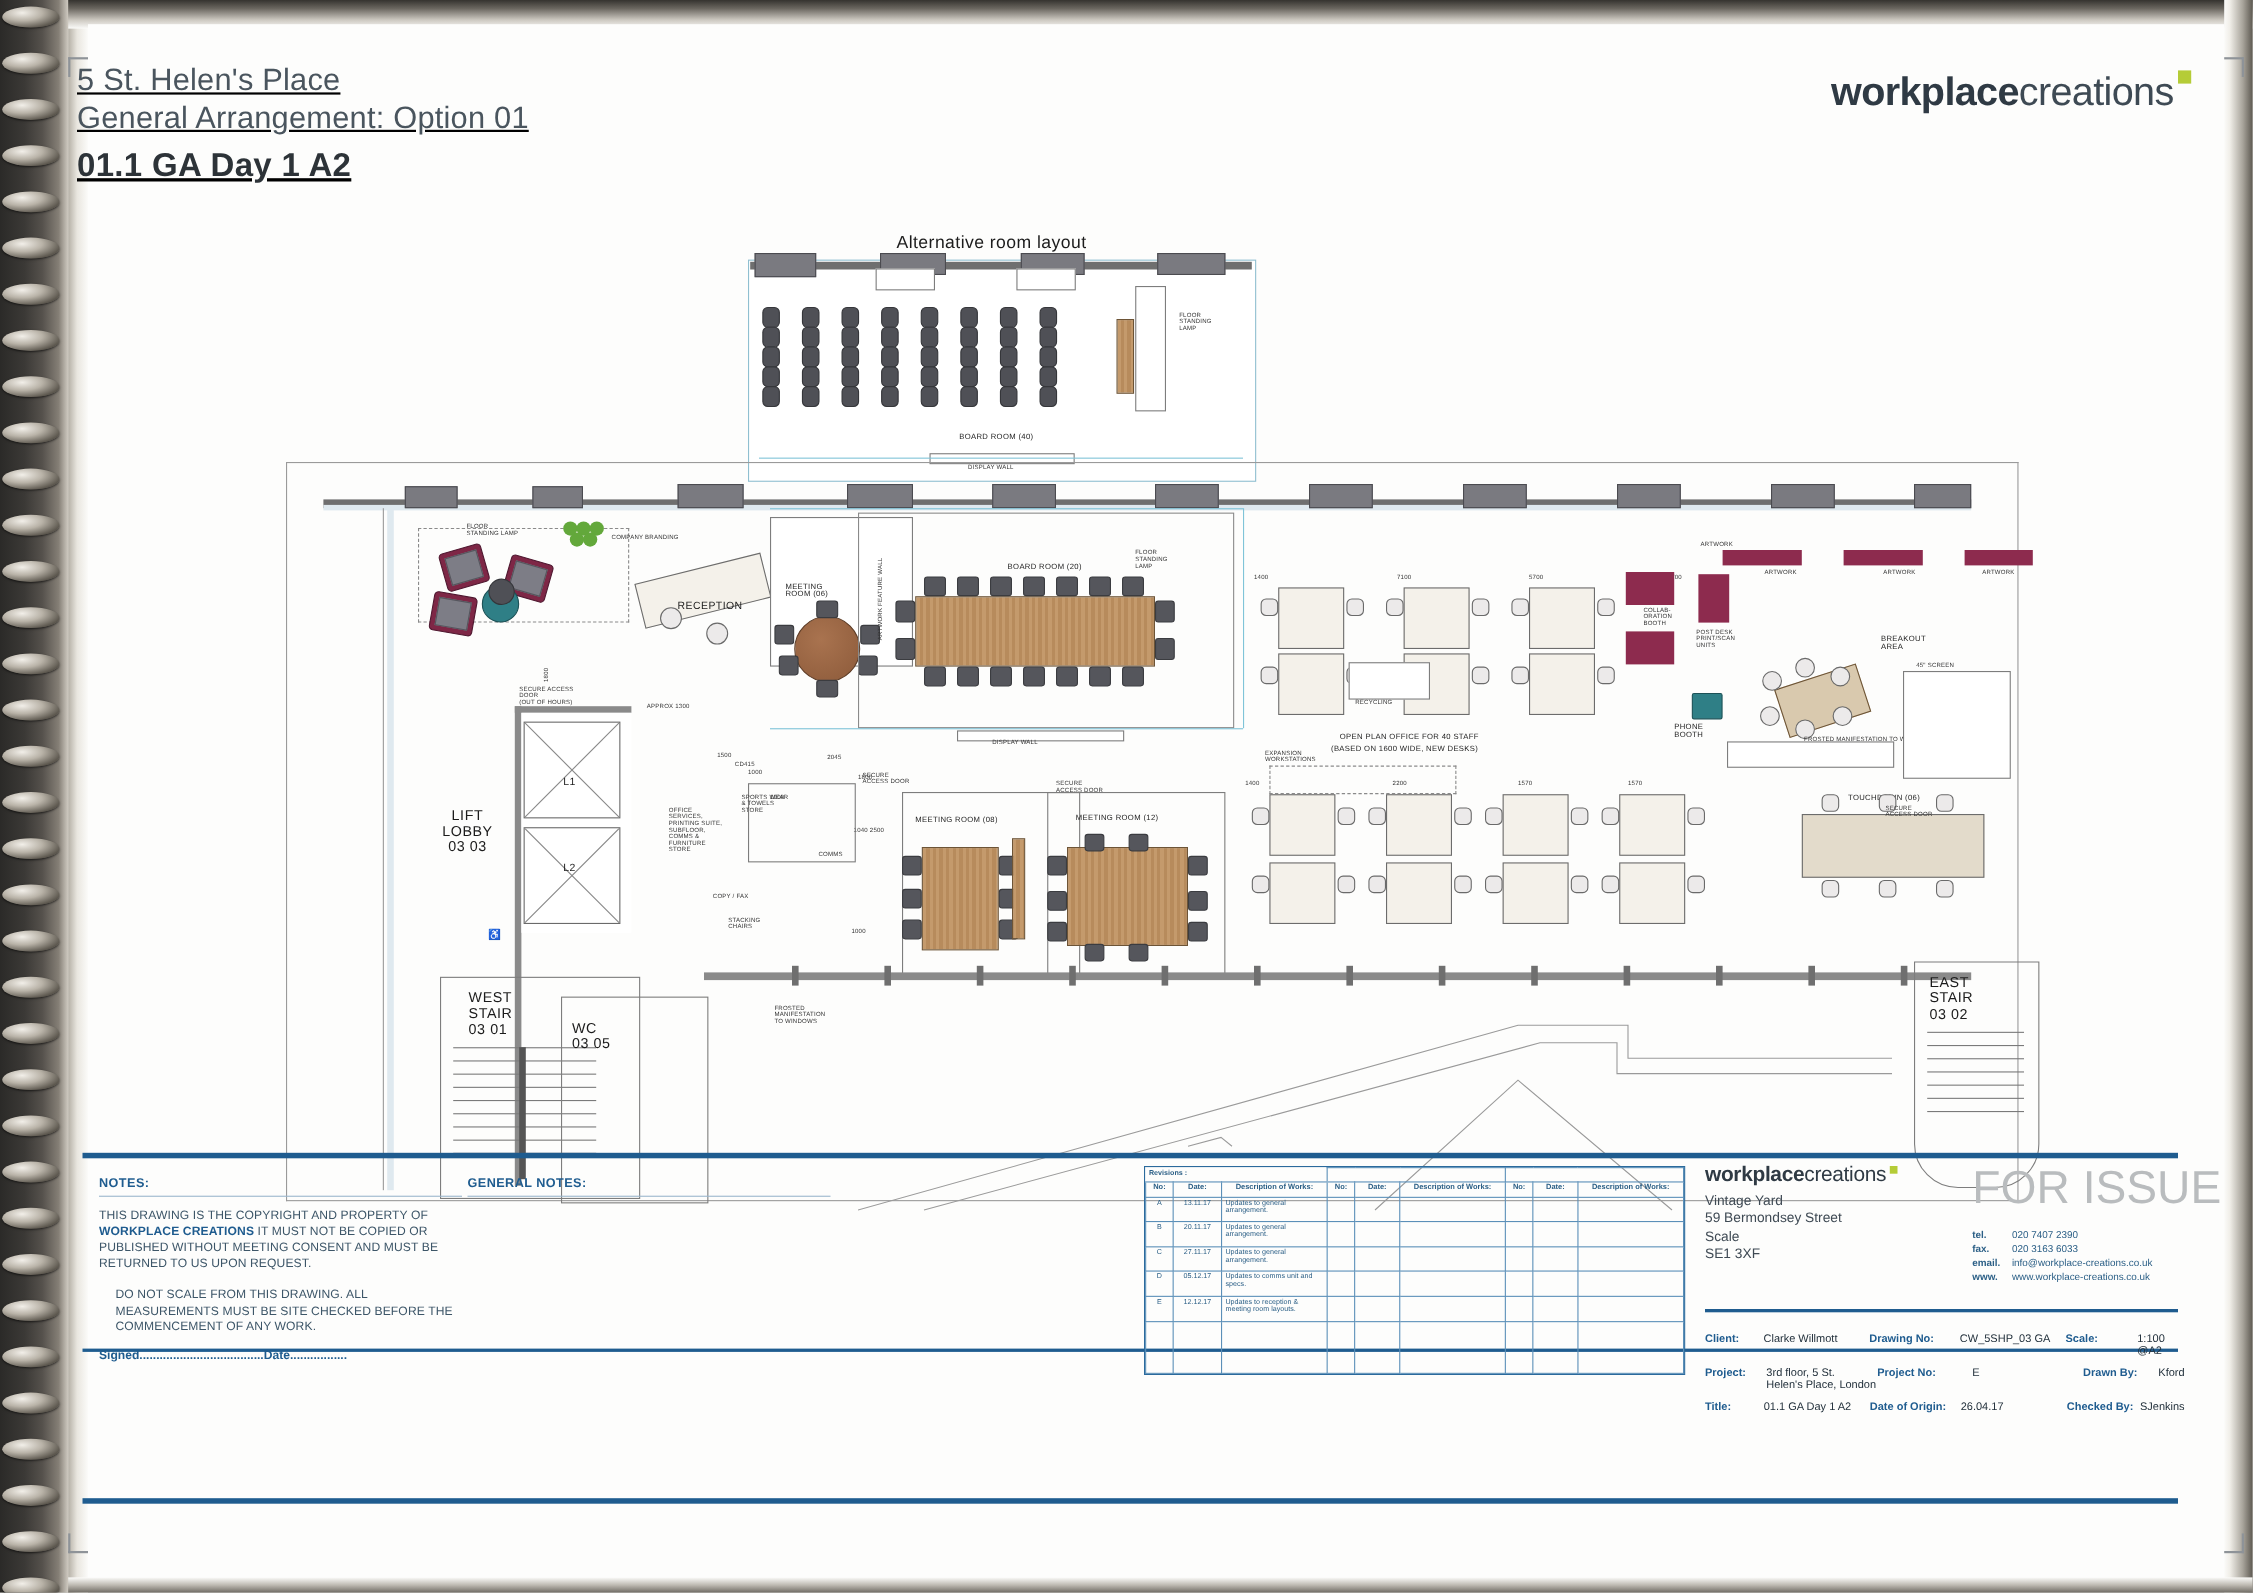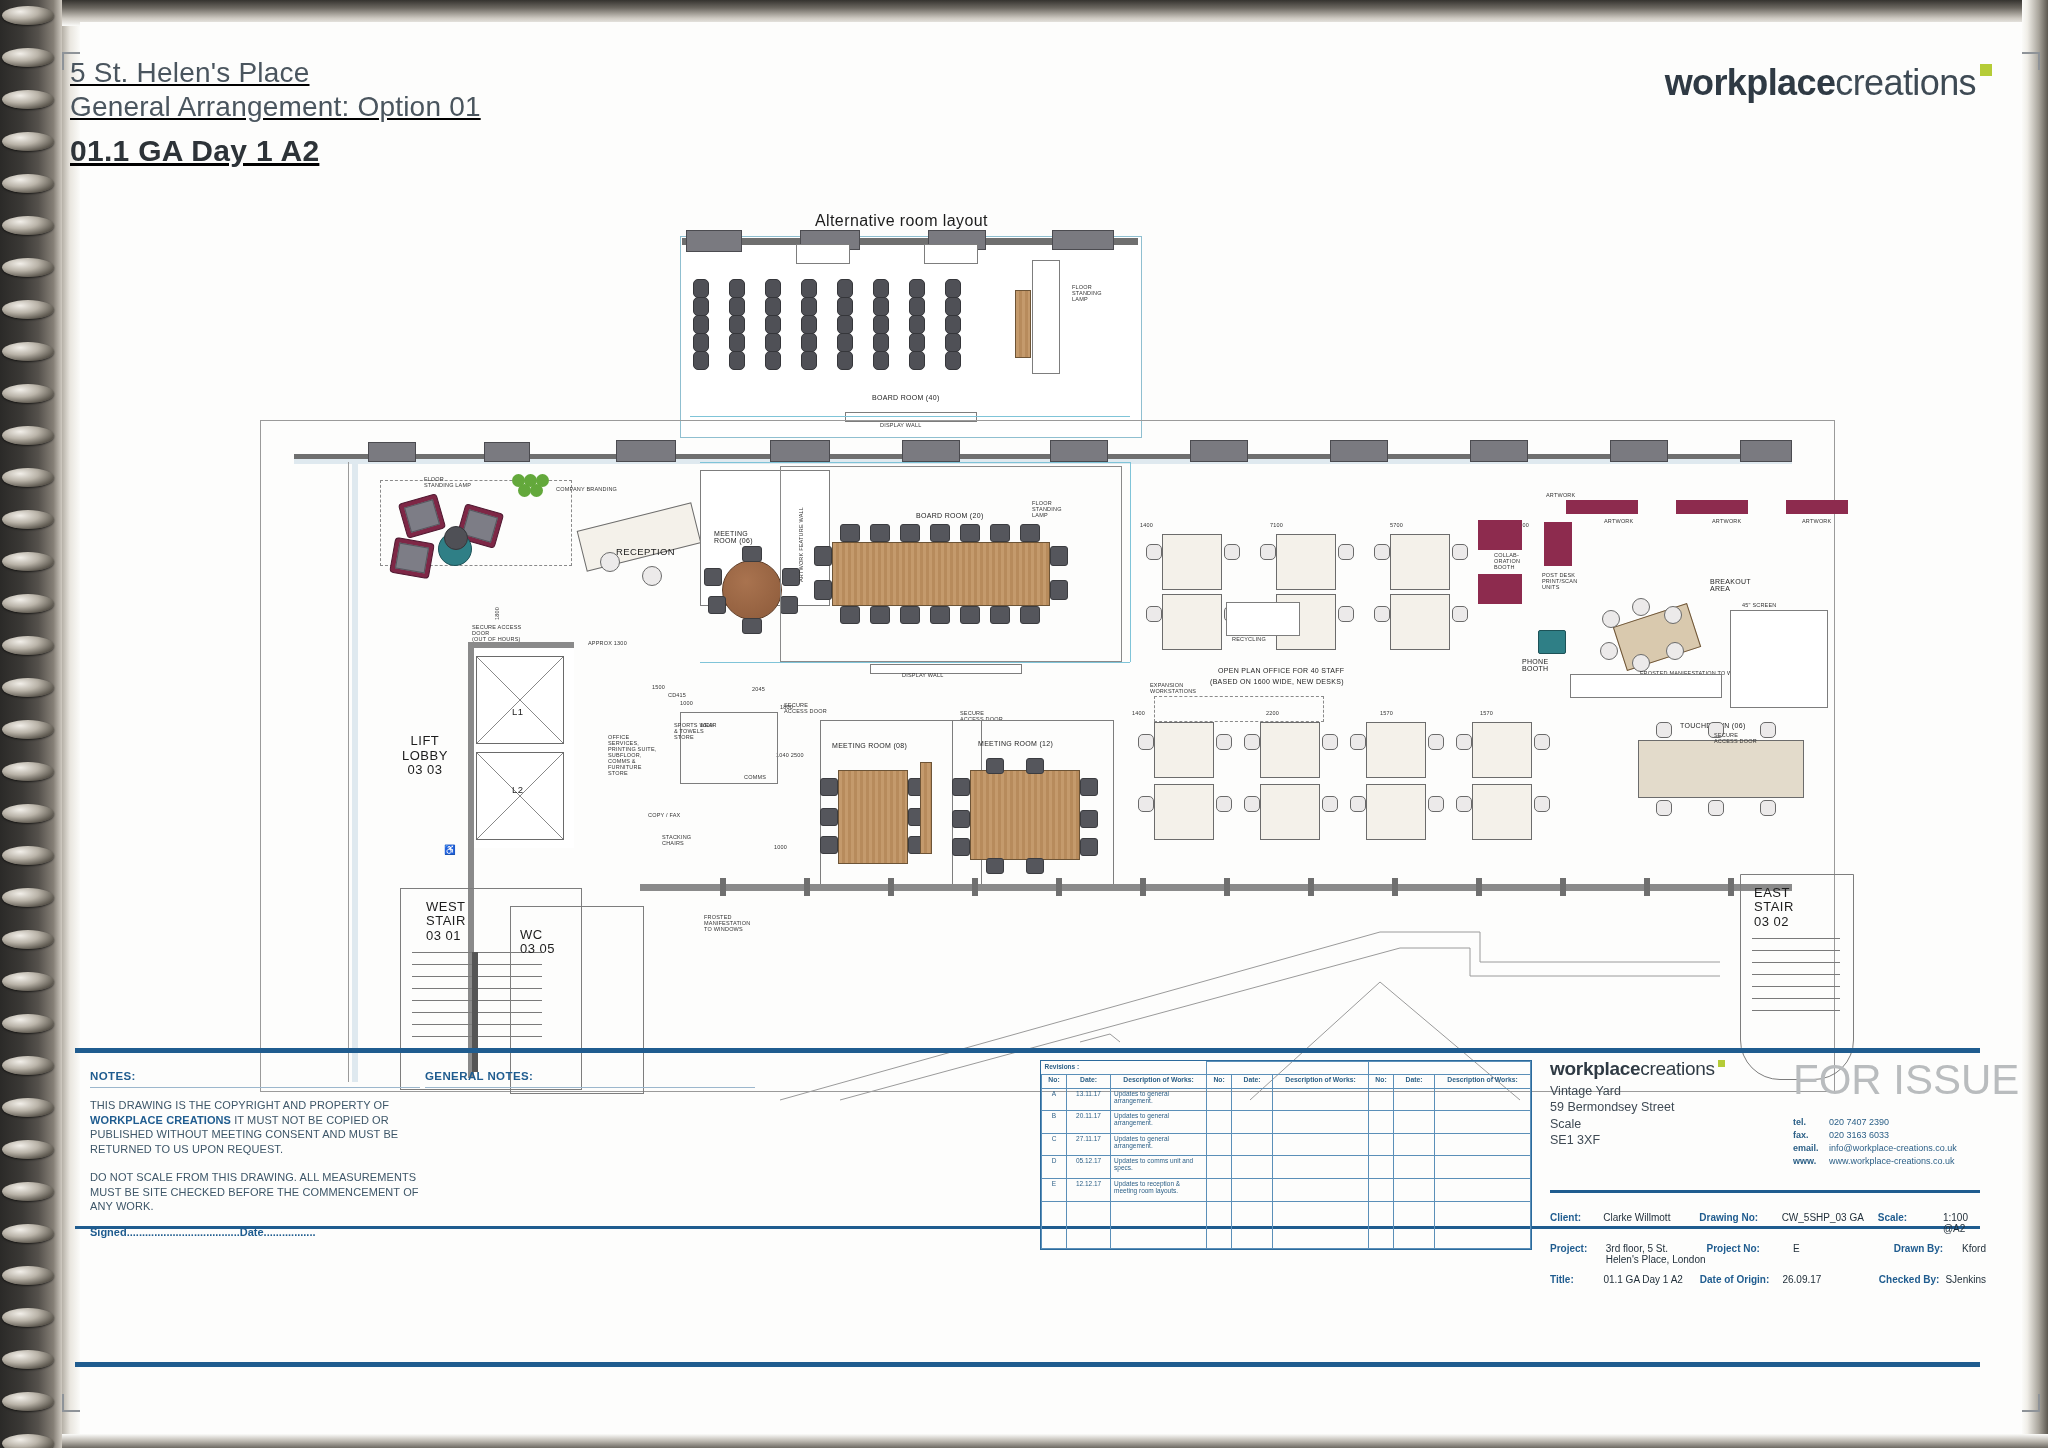--- a/index.html
+++ b/index.html
@@ -577,21 +577,21 @@
     <div class="band" id="band-top"></div>
     <div class="band" id="band-mid"></div>
     <div class="band" id="band-bot"></div>
 
     <div id="notes">
       <div class="hdr">NOTES:</div>
       <div class="rule"></div>
       <div class="note-p">
         <span>THIS DRAWING IS THE COPYRIGHT AND PROPERTY OF </span><b>WORKPLACE CREATIONS</b><span> IT MUST NOT BE COPIED OR PUBLISHED WITHOUT MEETING CONSENT AND MUST BE RETURNED TO US UPON REQUEST.</span>
       </div>
-      <div class="note-p" style="margin-top:14px;">DO NOT SCALE FROM THIS DRAWING. ALL MEASUREMENTS MUST BE SITE CHECKED BEFORE THE COMMENCEMENT OF ANY WORK.</div>
+      <div class="note-p" style="margin-top:14px;margin-left:15px;">DO NOT SCALE FROM THIS DRAWING. ALL MEASUREMENTS MUST BE SITE CHECKED BEFORE THE COMMENCEMENT OF ANY WORK.</div>
     </div>
 
     <div id="gen-notes">
       <div class="hdr">GENERAL NOTES:</div>
       <div class="rule"></div>
     </div>
 
     <div id="signed">Signed.....................................Date.................</div>
 
     <div id="revtbl">
@@ -723,20 +723,20 @@
         </div>
         <div class="k c3">Project No:</div>
         <div class="v c4">E</div>
         <div class="k c5">Drawn By:</div>
         <div class="v">Kford</div>
       </div>
       <div class="r">
         <div class="k c1">Title:</div>
         <div class="v c2">01.1 GA Day 1 A2</div>
         <div class="k c3">Date of Origin:</div>
-        <div class="v c4">26.09.17</div>
+        <div class="v c4">26.04.17</div>
         <div class="k" style="white-space:nowrap;margin-right:6px;">Checked By:</div>
         <div class="v">SJenkins</div>
       </div>
     </div>
 
   </div>
 </div>
 
 </body></html>

